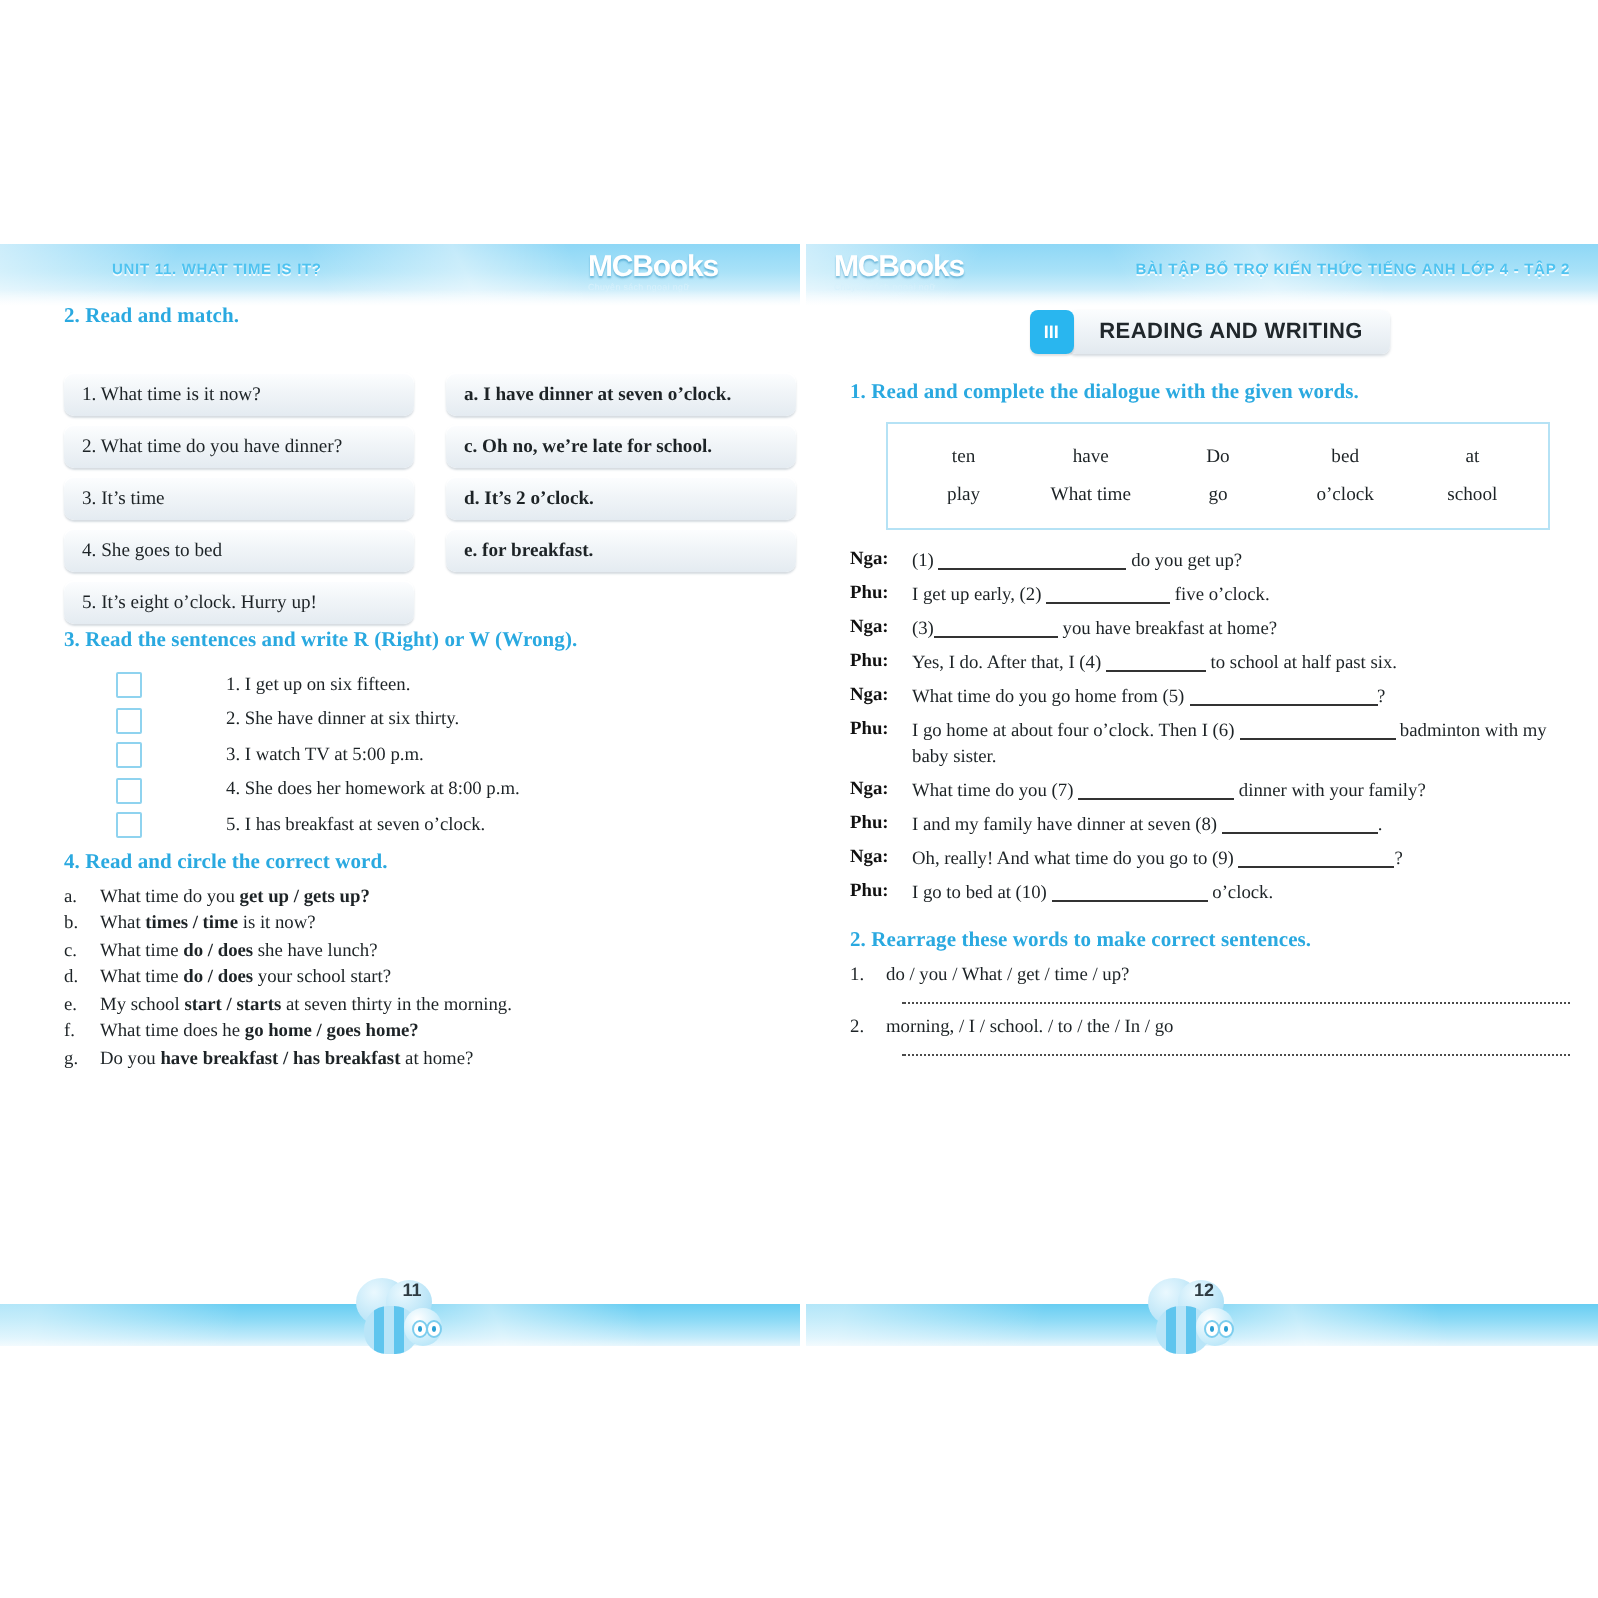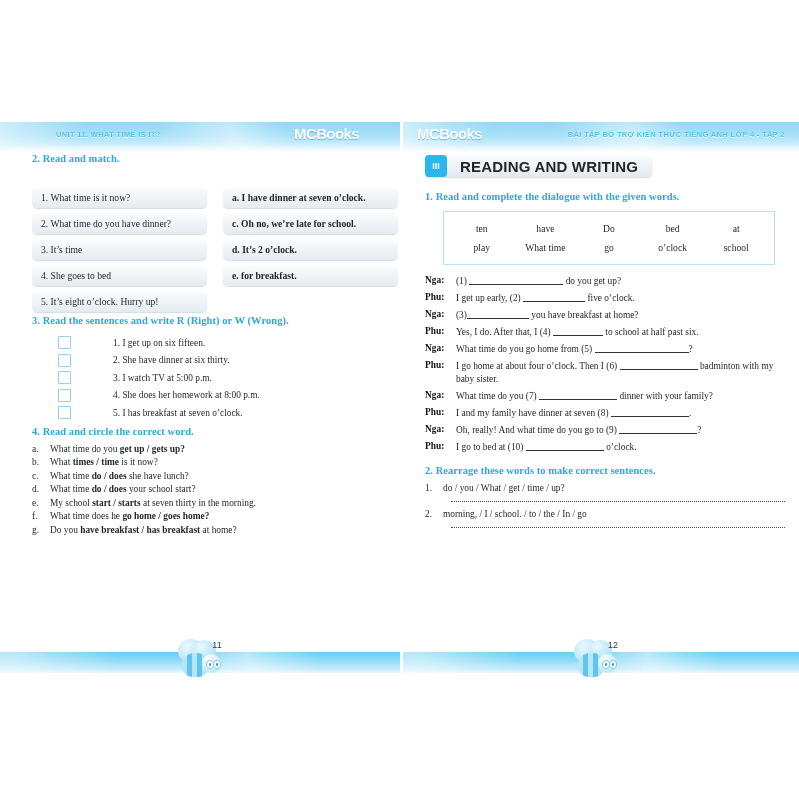--- a/index.html
+++ b/index.html
@@ -83,22 +83,22 @@
   }
   .bee .head{
     position:absolute;left:25px;top:15px;width:19px;height:19px;border-radius:50%;
     background:radial-gradient(circle at 35% 30%,#ffffff 0%,#cdeefb 55%,#a7dff6 100%);
   }
   .bee .eye{position:absolute;top:21px;width:6px;height:7px;border-radius:50%;background:#ffffff;border:1px solid #7ccdee;}
   .bee .eye.e1{left:29px;}
   .bee .eye.e2{left:36px;}
   .bee .eye:after{content:"";position:absolute;left:1.5px;top:2px;width:2.5px;height:3px;border-radius:50%;background:#2a9fd4;}
   .bee .num{
-    position:absolute;left:26px;top:1px;width:28px;text-align:center;
-    font-family:"Liberation Sans", sans-serif;font-weight:normal;font-size:9px;color:#2f3b42;
+    position:absolute;left:15px;top:1px;width:28px;text-align:center;
+    font-family:"Liberation Sans", sans-serif;font-weight:bold;font-size:9px;color:#2f3b42;
     z-index:4;
   }
 
   
   .content{position:absolute;left:0;top:38px;right:0;bottom:0;}
   .inner-l{position:absolute;left:32px;right:12px;top:0;}
   .inner-r{position:absolute;left:22px;right:14px;top:0;}
 
   h2.ex{
     font-family:"Liberation Serif", serif;
@@ -129,34 +129,34 @@
   }
   .rw-row span{font-size:9.4px;color:#1d2326;}
 
   
   .circ-list{margin-top:7px;}
   .circ-row{display:flex;align-items:flex-start;margin-bottom:3.5px;font-size:9.4px;color:#1d2326;}
   .circ-row .lt{width:18px;flex:0 0 auto;}
   .circ-row b{font-weight:bold;}
 
   
-  .sec-badge{display:flex;align-items:center;margin-top:2px;}
+  .sec-badge{display:flex;align-items:center;margin-top:2px;justify-content:center;}
   .sec-num{
     width:22px;height:22px;border-radius:4px;background:#29b6ef;
     display:flex;align-items:center;justify-content:center;
     font-family:"Liberation Sans", sans-serif;font-weight:bold;font-size:9px;color:#ffffff;
     box-shadow:0 1px 1px rgba(0,0,0,.12);
     flex:0 0 auto;z-index:2;
   }
   .sec-label{
     height:22px;margin-left:-3px;padding:0 14px 0 16px;border-radius:4px;
     background:linear-gradient(180deg,#fbfdfe 0%,#eef3f7 50%,#e2e9ef 100%);
     box-shadow:0 1px 1.5px rgba(120,140,155,.33);
     display:flex;align-items:center;
-    font-family:"Liberation Sans", sans-serif;font-weight:bold;font-size:15px;
+    font-family:"Liberation Sans", sans-serif;font-weight:bold;font-size:11px;
     color:#20272b;letter-spacing:.2px;
   }
   .wordbank{
     margin-top:9px;margin-left:18px;margin-right:10px;
     border:1px solid #b5e2f5;background:#fff;
     padding:7px 6px 7px 6px;
   }
   .wb-row{display:flex;}
   .wb-row .cell{flex:1;text-align:center;font-size:9.6px;color:#1d2326;line-height:19px;}
   .dialog{margin-top:10px;}

